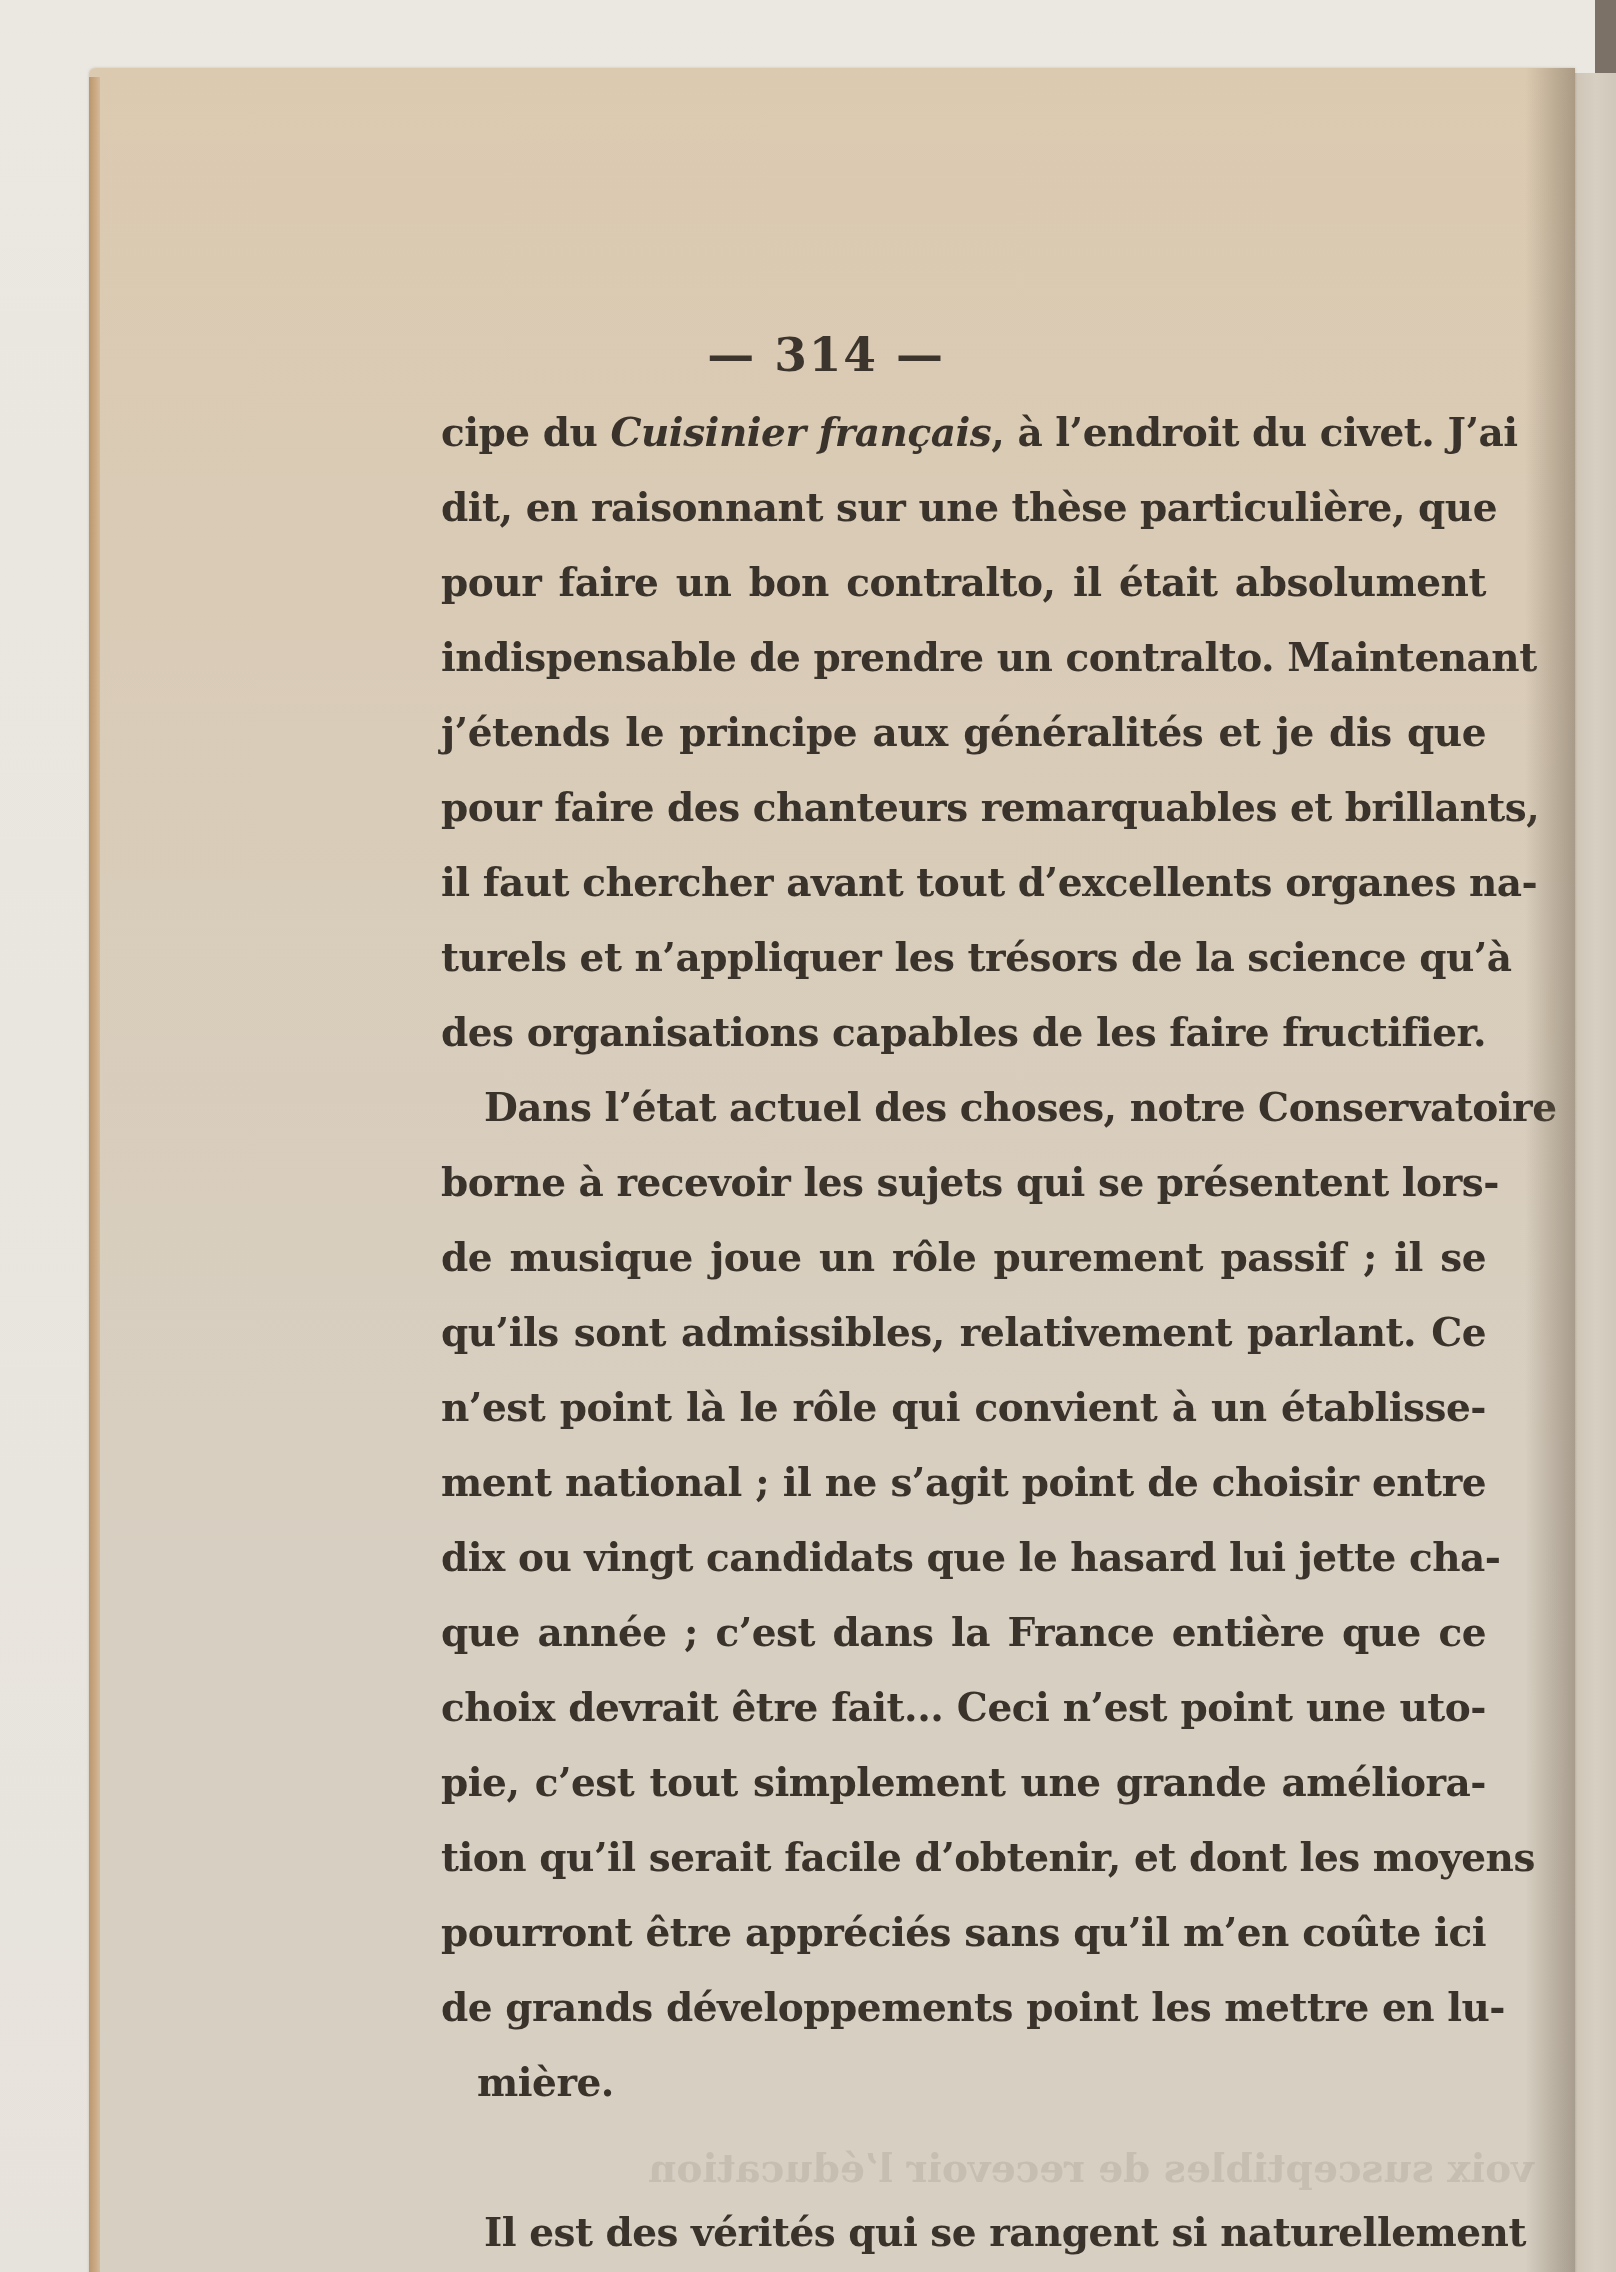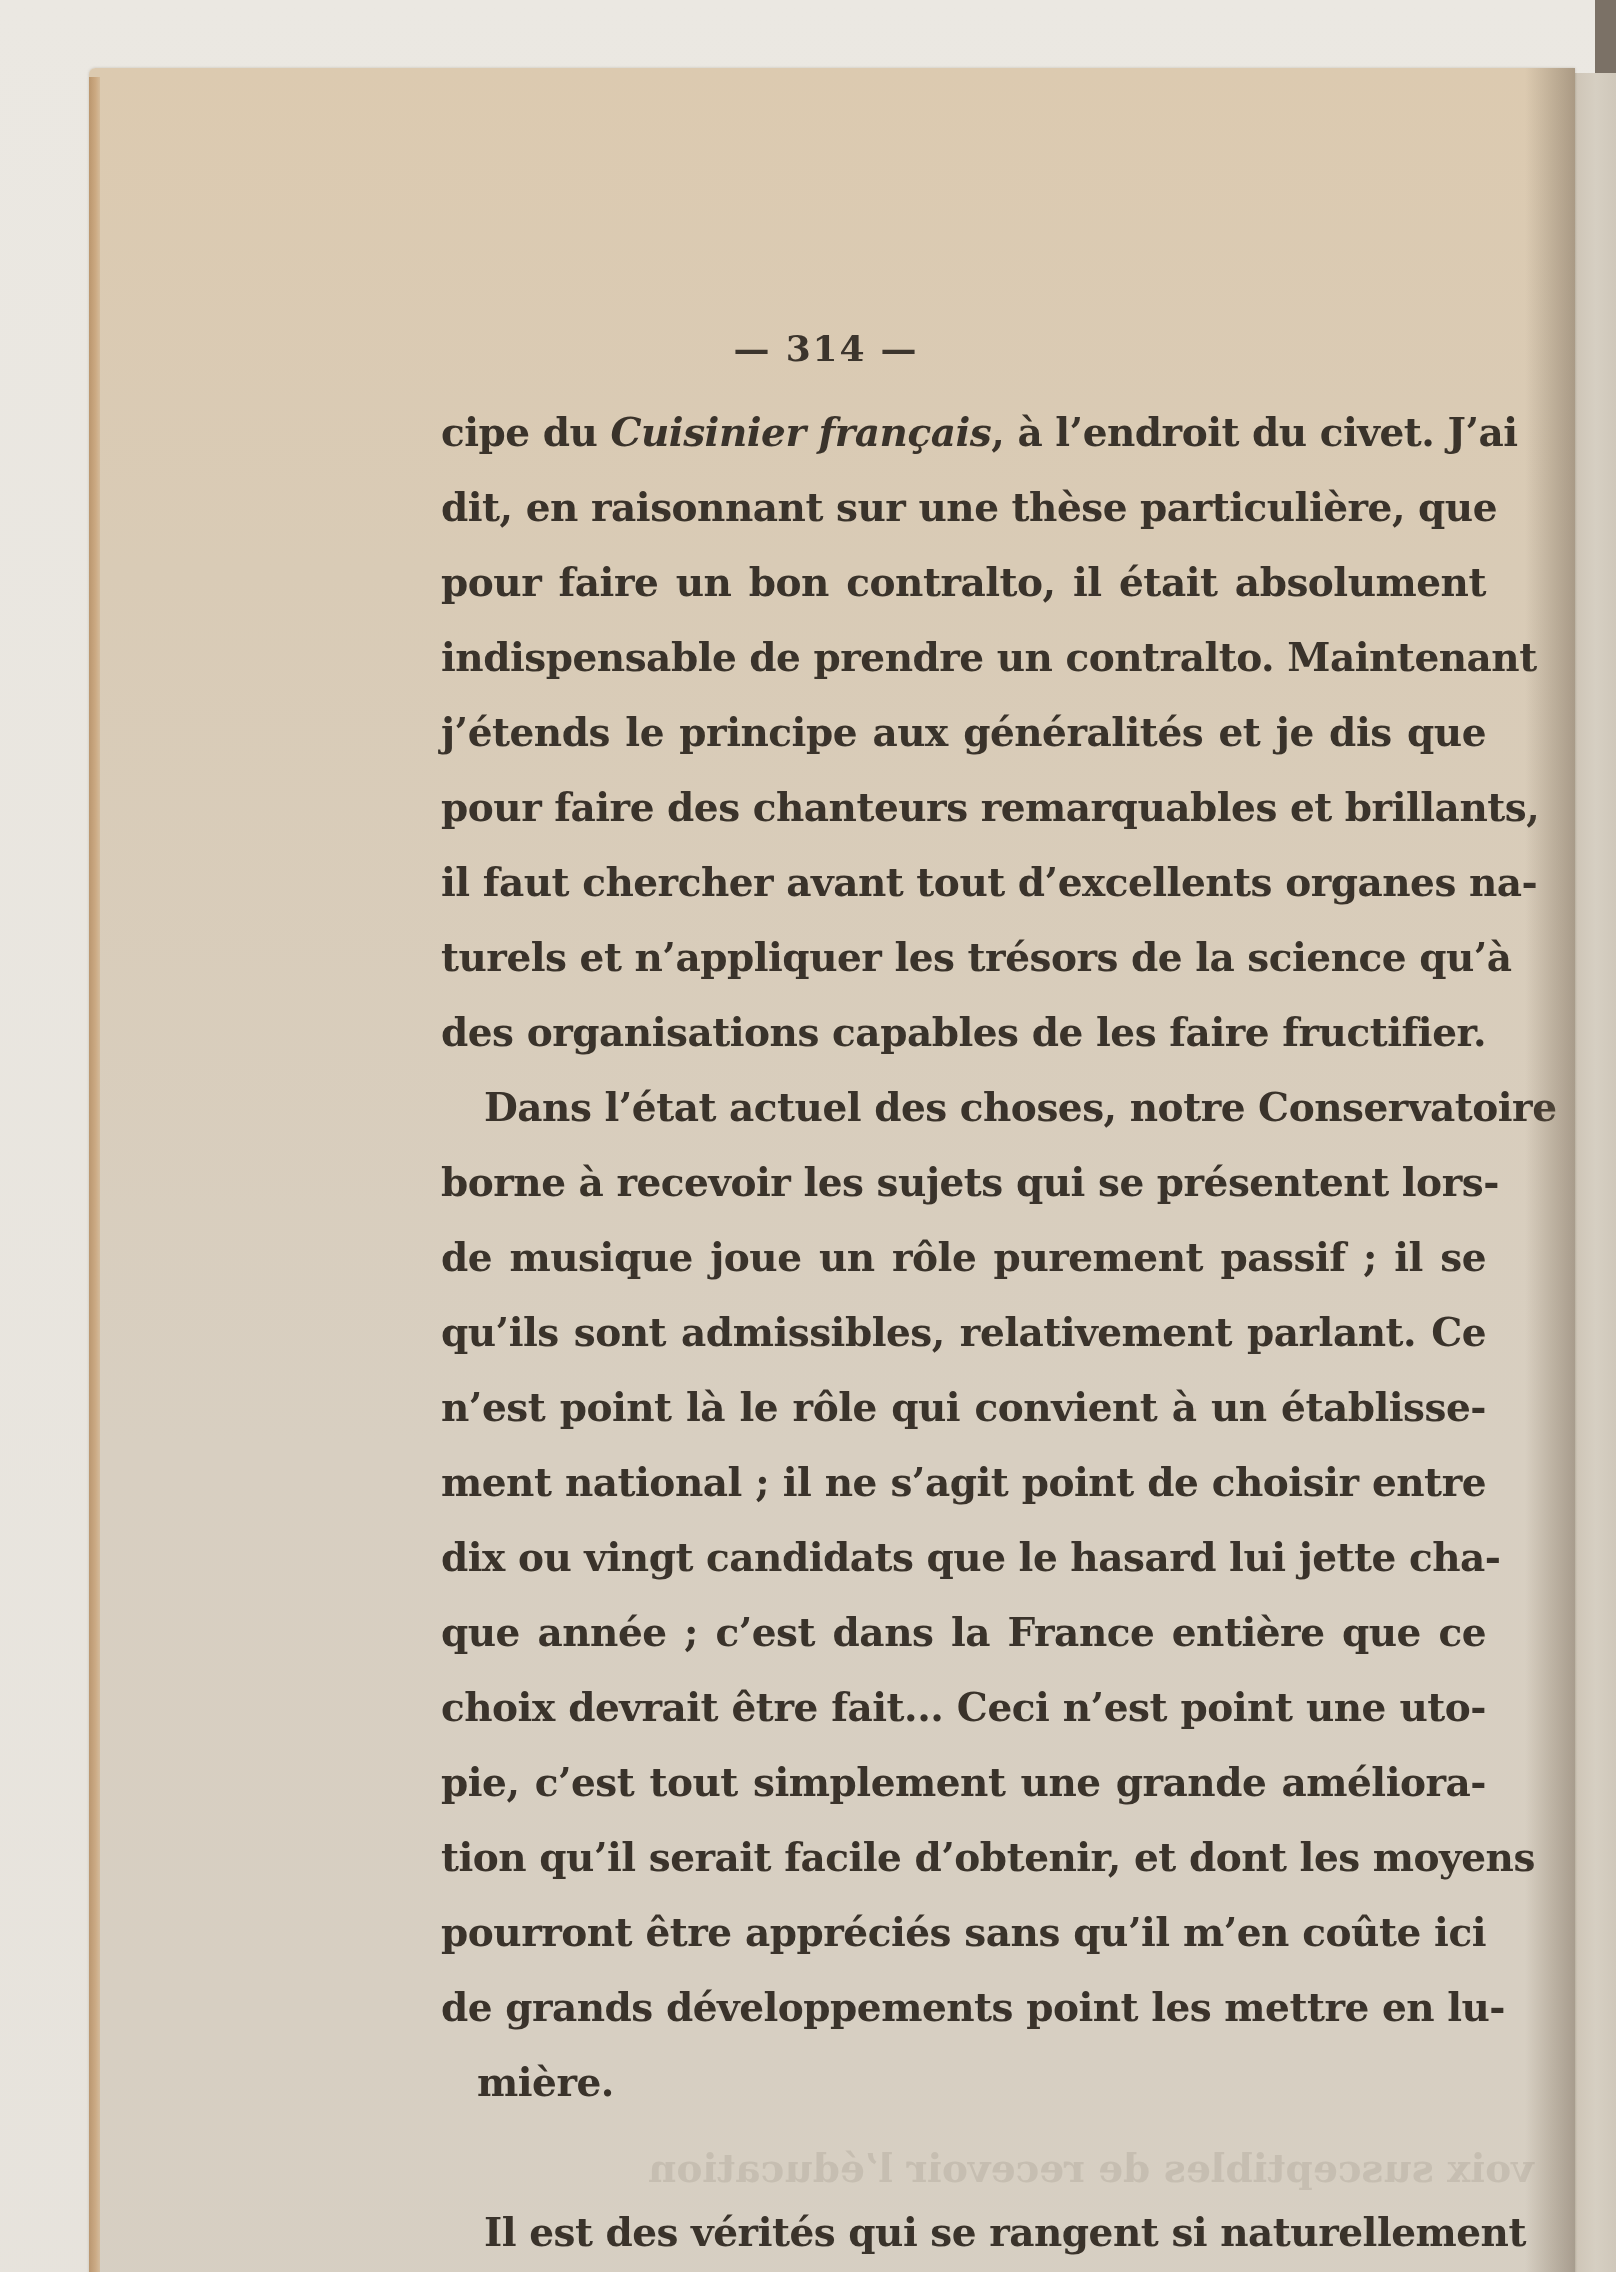--- a/index.html
+++ b/index.html
@@ -56,21 +56,21 @@
       right: 0; top: 0; bottom: 0;
       width: 50px;
       background: linear-gradient(90deg, rgba(0,0,0,0) 0%, rgba(120,105,85,0.28) 55%, rgba(110,95,78,0.45) 100%);
     }
     .folio {
       position: absolute;
       left: 0;
       width: 1474px;
       top: 259px;
       text-align: center;
-      font-size: 36px;
+      font-size: 47px;
       font-weight: bold;
       color: #3c352d;
       letter-spacing: 1.8px;
     }
     .text-block {
       position: absolute;
       left: 352px;
       top: 327px;
       width: 1045px;
       color: #3a332b;

